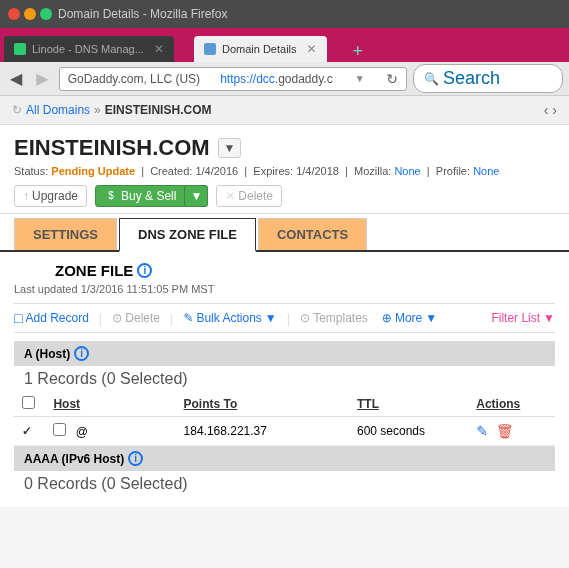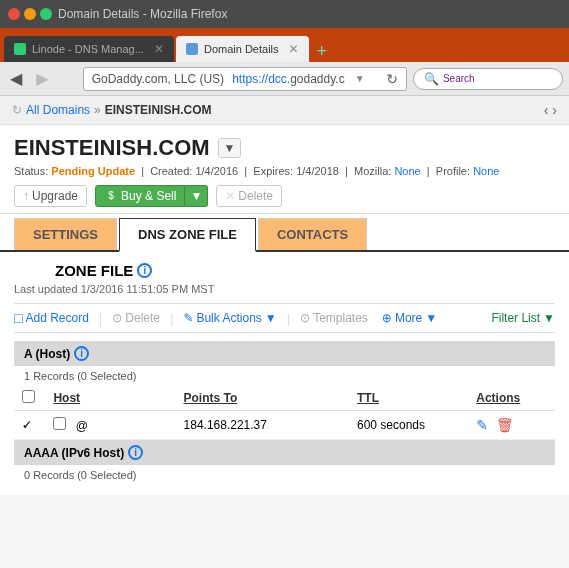--- a/index.html
+++ b/index.html
@@ -18,26 +18,26 @@
     }
     .window-controls { display: flex; gap: 4px; }
     .wc { width: 12px; height: 12px; border-radius: 50%; display: inline-block; }
     .wc-close { background: #e74c3c; }
     .wc-min { background: #f39c12; }
     .wc-max { background: #2ecc71; }
     .title-text { font-size: 12px; color: #ccc; }
 
     
     .tab-bar {
-      background: #c2410c;
+      background: #be185d;
       display: flex;
       align-items: flex-end;
       padding: 4px 4px 0 4px;
       height: 34px;
-      gap: 2px;
+      gap: 20px;
     }
     .browser-tab {
       background: #3a3a3a;
       color: #aaa;
       padding: 4px 10px;
       border-radius: 4px 4px 0 0;
       font-size: 11px;
       display: flex;
       align-items: center;
       gap: 6px;
@@ -66,23 +66,22 @@
     .nav-btn { background: none; border: none; cursor: pointer; color: #555; font-size: 16px; padding: 2px 4px; }
     .nav-btn:disabled { color: #bbb; cursor: default; }
     .address-bar {
       background: white;
       border: 1px solid #aaa;
       border-radius: 3px;
       padding: 3px 8px;
       font-size: 12px;
       display: flex;
       align-items: center;
-      gap: 8px;
+      gap: 20px;
       flex: 1;
-      margin-left: 24px;
     }
     .address-text { color: #555; font-size: 12px; }
     .address-text span { color: #1a73e8; }
     .reload-btn { color: #666; font-size: 14px; cursor: pointer; }
     .search-bar {
       background: white;
       border: 1px solid #aaa;
       border-radius: 12px;
       padding: 3px 10px;
       font-size: 12px;
@@ -161,34 +160,34 @@
     .info-icon { display: inline-block; width: 15px; height: 15px; border-radius: 50%; border: 2px solid #1a73e8; color: #1a73e8; font-size: 10px; text-align: center; line-height: 11px; font-weight: bold; cursor: pointer; }
     .zone-count { font-size: 12px; color: #555; }
     .last-updated { font-size: 11px; color: #666; margin-bottom: 8px; }
 
     
     .zone-toolbar { display: flex; align-items: center; padding: 6px 0; border-top: 1px solid #ddd; border-bottom: 1px solid #ddd; margin-bottom: 8px; gap: 10px; }
     .toolbar-btn { background: none; border: none; cursor: pointer; font-size: 12px; color: #1a73e8; display: flex; align-items: center; gap: 3px; }
     .toolbar-btn.disabled { color: #aaa; cursor: not-allowed; }
     .toolbar-btn .add-icon { color: #1a73e8; font-size: 14px; font-weight: bold; }
     .toolbar-sep { color: #ddd; }
-    .filter-btn { margin-left: auto; background: none; border: none; cursor: pointer; font-size: 12px; color: #15803d; display: flex; align-items: center; gap: 3px; }
+    .filter-btn { margin-left: auto; background: none; border: none; cursor: pointer; font-size: 12px; color: #ec4899; display: flex; align-items: center; gap: 3px; }
 
     
     .record-section { margin-bottom: 0; }
     .section-header {
       background: #d8d8d8;
       padding: 5px 10px;
       font-size: 12px;
       font-weight: bold;
       display: flex;
       align-items: center;
       gap: 4px;
     }
-    .section-count { font-size: 11px; color: #555; margin: 4px 10px; }
+    .section-count { font-size: 16px; color: #555; margin: 4px 10px; }
 
     
     .record-table { width: 100%; border-collapse: collapse; }
     .record-table th { text-align: left; padding: 4px 8px; font-size: 12px; text-decoration: underline; cursor: pointer; color: #333; border-bottom: 1px solid #ddd; }
     .record-table td { padding: 6px 8px; font-size: 12px; border-bottom: 1px solid #eee; }
     .check-col { width: 28px; }
     .host-col { width: 120px; }
     .points-col { width: 160px; }
     .ttl-col { width: 110px; }
     .actions-col { width: 80px; }
@@ -230,21 +229,21 @@
   <div class="address-bar">
     <span class="address-text">GoDaddy.com, LLC (US)</span>
     <span class="address-text" style="color:#555">
       <span style="color:#1a73e8">https://dcc.</span>godaddy.c
     </span>
     <span style="color:#888; font-size:10px; margin-left:2px;">▼</span>
     <span class="reload-btn" style="margin-left:auto;">↻</span>
   </div>
   <div class="search-bar">
     <span style="color:#aaa;">🔍</span>
-    <span style="color:#701a75; font-size:10px;">Search</span>
+    <span style="color:#0369a1; font-size:18px;">Search</span>
   </div>
 </div>
 
 <div class="page">
 
   <div class="breadcrumb">
     <div class="breadcrumb-left">
       <span style="color:#aaa; font-size:12px;">↻</span>
       <a class="breadcrumb-link">All Domains</a>
       <span class="breadcrumb-sep">»</span>

